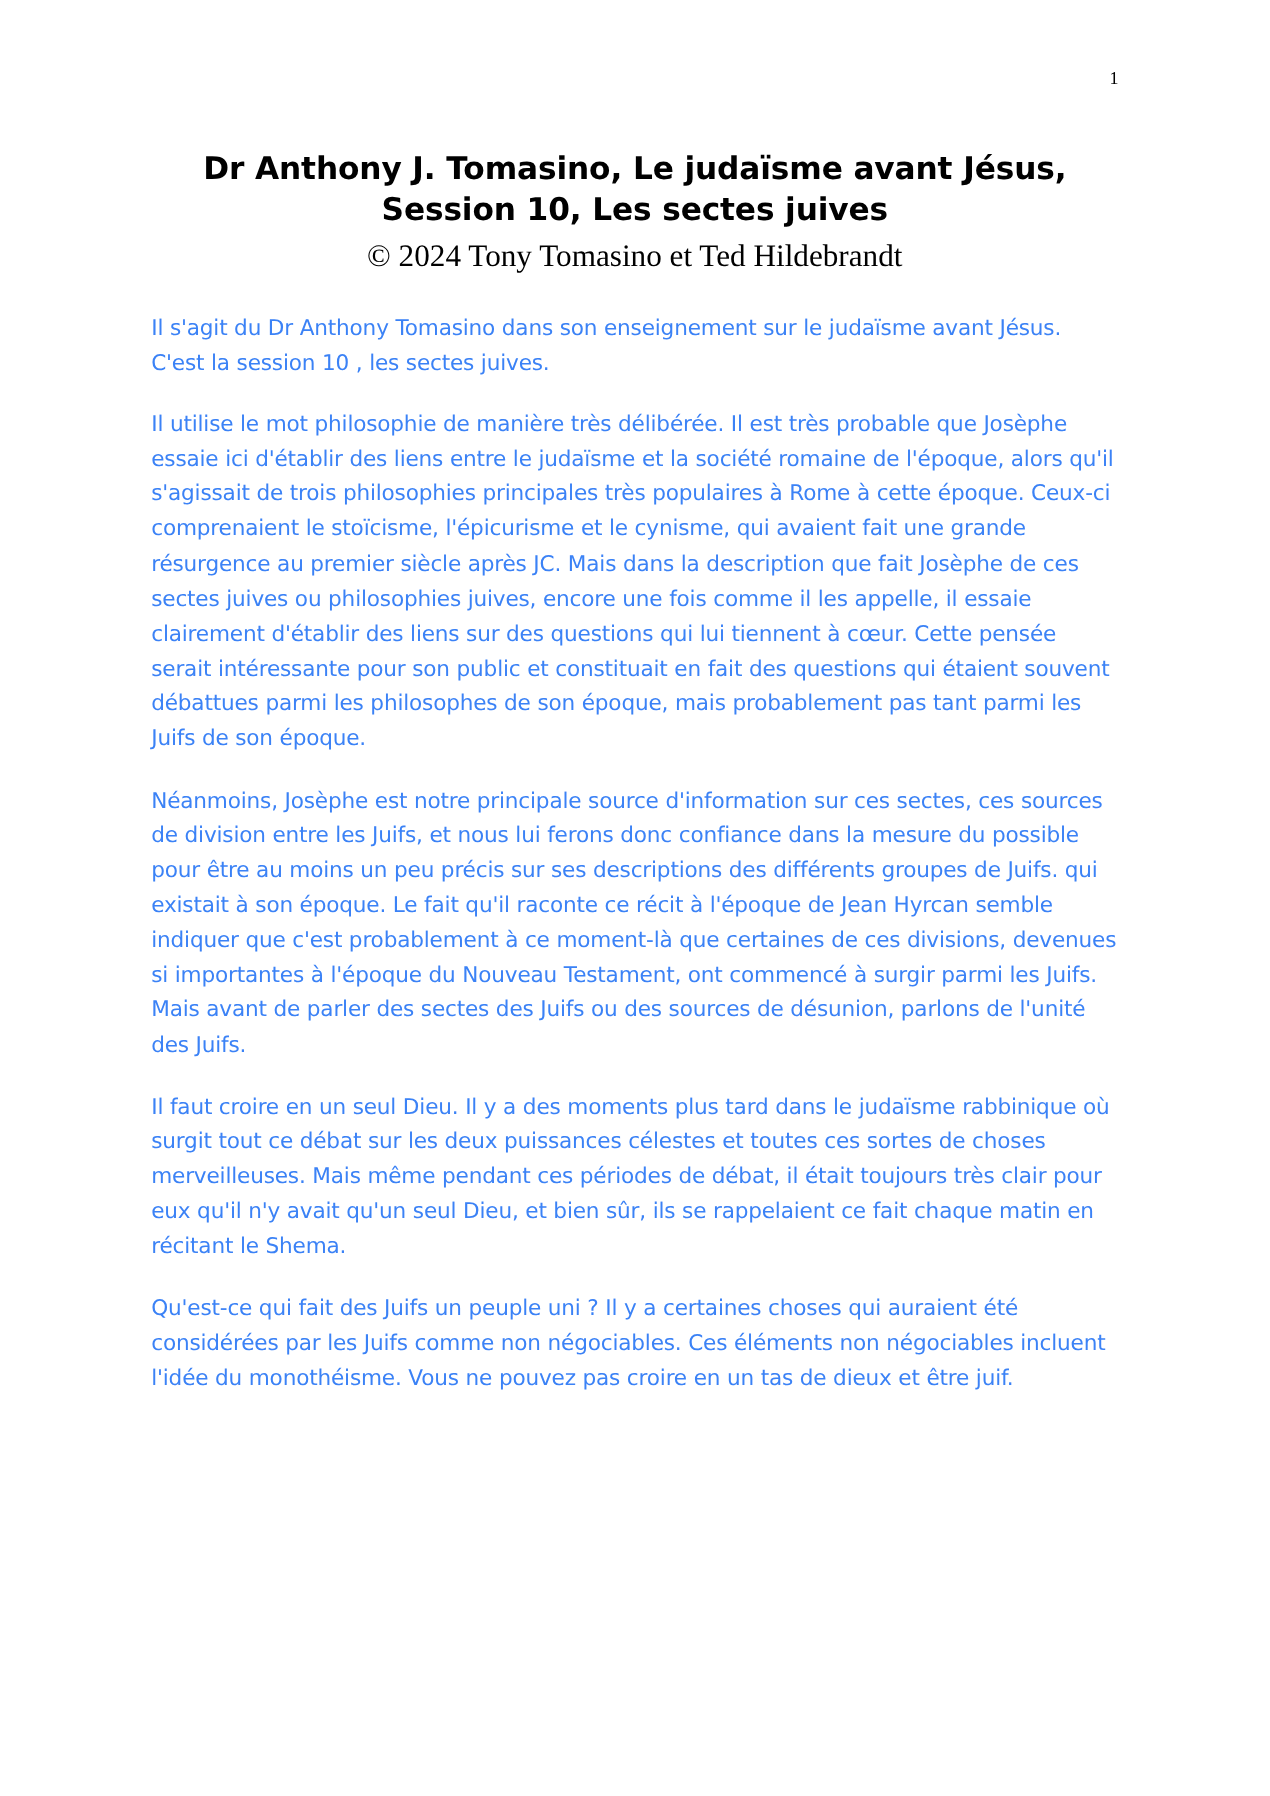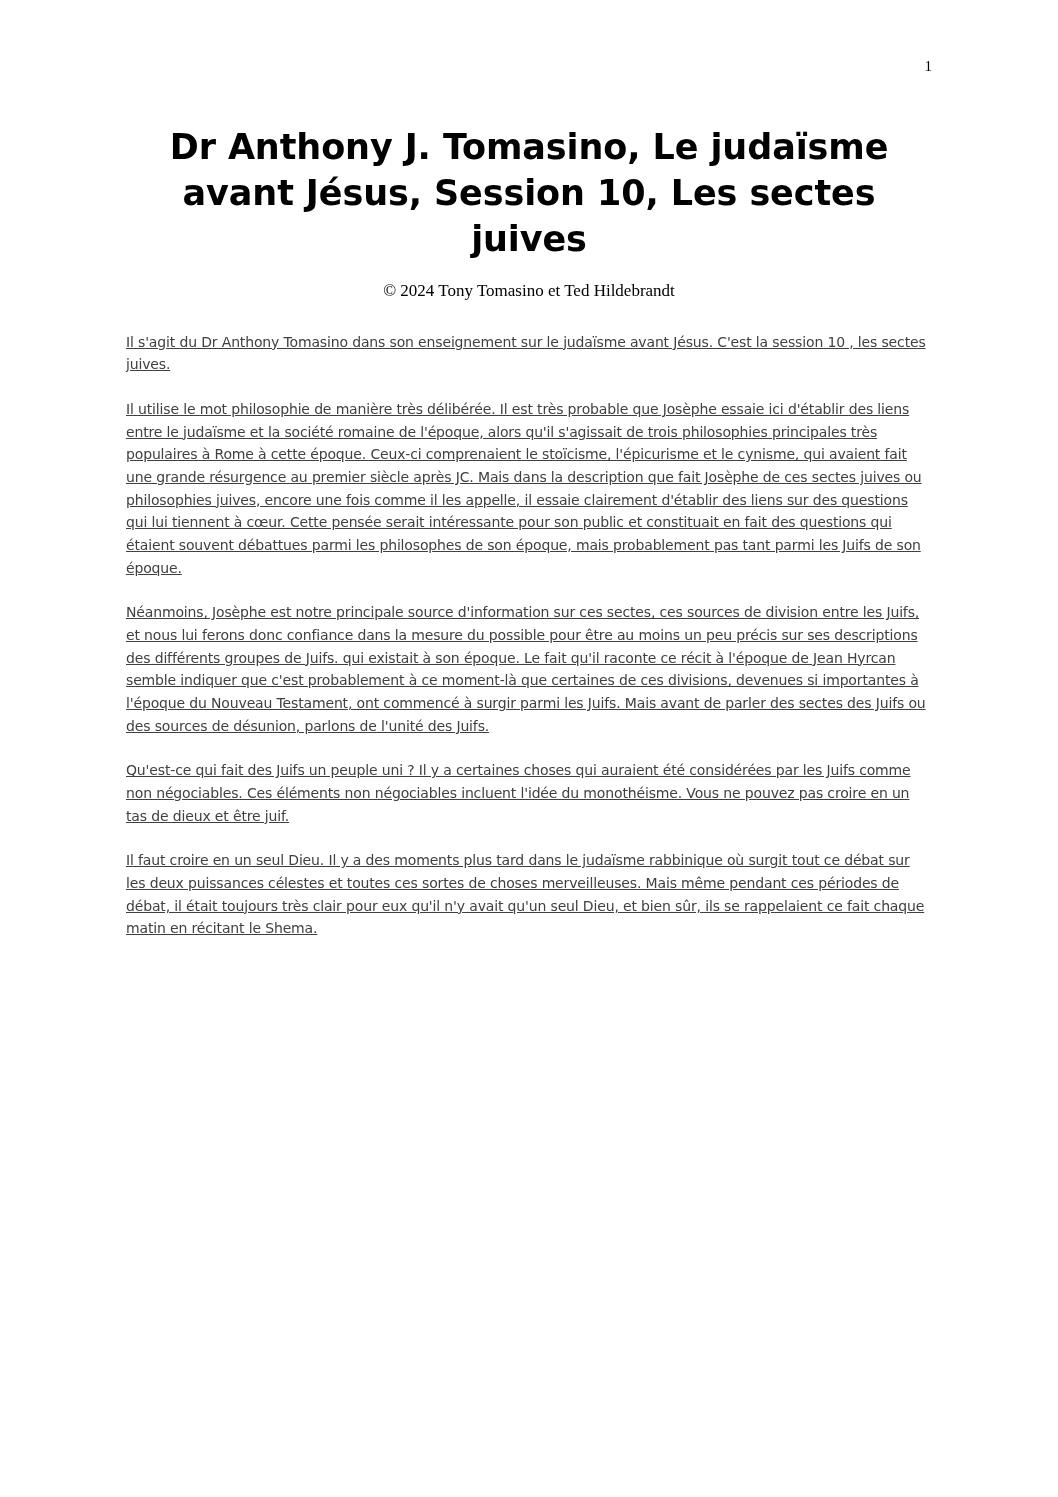--- a/index.html
+++ b/index.html
@@ -26,63 +26,62 @@
     top: 58px;
     right: 126px;
     font-family: "Liberation Serif", serif;
     font-size: 15px;
     color: #000;
   }
   .doc-title {
     margin: 72px 0 0 0;
     text-align: center;
     font-family: "DejaVu Sans", sans-serif;
-    font-size: 35px;
+    font-size: 26px;
     font-weight: bold;
     line-height: 1.32;
     letter-spacing: -0.1px;
     color: #000;
   }
   .doc-copyright {
-    margin: 18px 0 0 0;
+    margin: 6px 0 0 0;
     text-align: center;
     font-family: "Liberation Serif", serif;
-    font-size: 17px;
+    font-size: 26px;
     font-weight: normal;
     color: #000;
   }
   .body-text {
     margin-top: 30px;
   }
   .body-text p {
     margin: 0 0 22px 0;
     font-family: "DejaVu Sans", sans-serif;
-    font-size: 14px;
+    font-size: 18px;
     line-height: 1.62;
-    color: #404040;
+    color: #3b82f6;
     text-align: left;
     letter-spacing: -0.15px;
-    text-decoration: underline;
   }
   .body-text p:last-child {
     margin-bottom: 0;
   }
 </style>
 </head>
 <body>
 
 <div class="page">
 
   <div class="page-number">1</div>
 
   <h1 class="doc-title">Dr Anthony J. Tomasino, Le judaïsme avant Jésus, Session 10, Les sectes juives</h1>
 
   <div class="doc-copyright">© 2024 Tony Tomasino et Ted Hildebrandt</div>
 
   <div class="body-text">
     <p>Il s'agit du Dr Anthony Tomasino dans son enseignement sur le judaïsme avant Jésus. C'est la session 10 , les sectes juives.</p>
     <p>Il utilise le mot philosophie de manière très délibérée. Il est très probable que Josèphe essaie ici d'établir des liens entre le judaïsme et la société romaine de l'époque, alors qu'il s'agissait de trois philosophies principales très populaires à Rome à cette époque. Ceux-ci comprenaient le stoïcisme, l'épicurisme et le cynisme, qui avaient fait une grande résurgence au premier siècle après JC. Mais dans la description que fait Josèphe de ces sectes juives ou philosophies juives, encore une fois comme il les appelle, il essaie clairement d'établir des liens sur des questions qui lui tiennent à cœur. Cette pensée serait intéressante pour son public et constituait en fait des questions qui étaient souvent débattues parmi les philosophes de son époque, mais probablement pas tant parmi les Juifs de son époque.</p>
     <p>Néanmoins, Josèphe est notre principale source d'information sur ces sectes, ces sources de division entre les Juifs, et nous lui ferons donc confiance dans la mesure du possible pour être au moins un peu précis sur ses descriptions des différents groupes de Juifs. qui existait à son époque. Le fait qu'il raconte ce récit à l'époque de Jean Hyrcan semble indiquer que c'est probablement à ce moment-là que certaines de ces divisions, devenues si importantes à l'époque du Nouveau Testament, ont commencé à surgir parmi les Juifs. Mais avant de parler des sectes des Juifs ou des sources de désunion, parlons de l'unité des Juifs.</p>
+    <p>Il faut croire en un seul Dieu. Il y a des moments plus tard dans le judaïsme rabbinique où surgit tout ce débat sur les deux puissances célestes et toutes ces sortes de choses merveilleuses. Mais même pendant ces périodes de débat, il était toujours très clair pour eux qu'il n'y avait qu'un seul Dieu, et bien sûr, ils se rappelaient ce fait chaque matin en récitant le Shema.</p>
     <p>Qu'est-ce qui fait des Juifs un peuple uni ? Il y a certaines choses qui auraient été considérées par les Juifs comme non négociables. Ces éléments non négociables incluent l'idée du monothéisme. Vous ne pouvez pas croire en un tas de dieux et être juif.</p>
-    <p>Il faut croire en un seul Dieu. Il y a des moments plus tard dans le judaïsme rabbinique où surgit tout ce débat sur les deux puissances célestes et toutes ces sortes de choses merveilleuses. Mais même pendant ces périodes de débat, il était toujours très clair pour eux qu'il n'y avait qu'un seul Dieu, et bien sûr, ils se rappelaient ce fait chaque matin en récitant le Shema.</p>
   </div>
 
 </div>
 
 </body></html>

